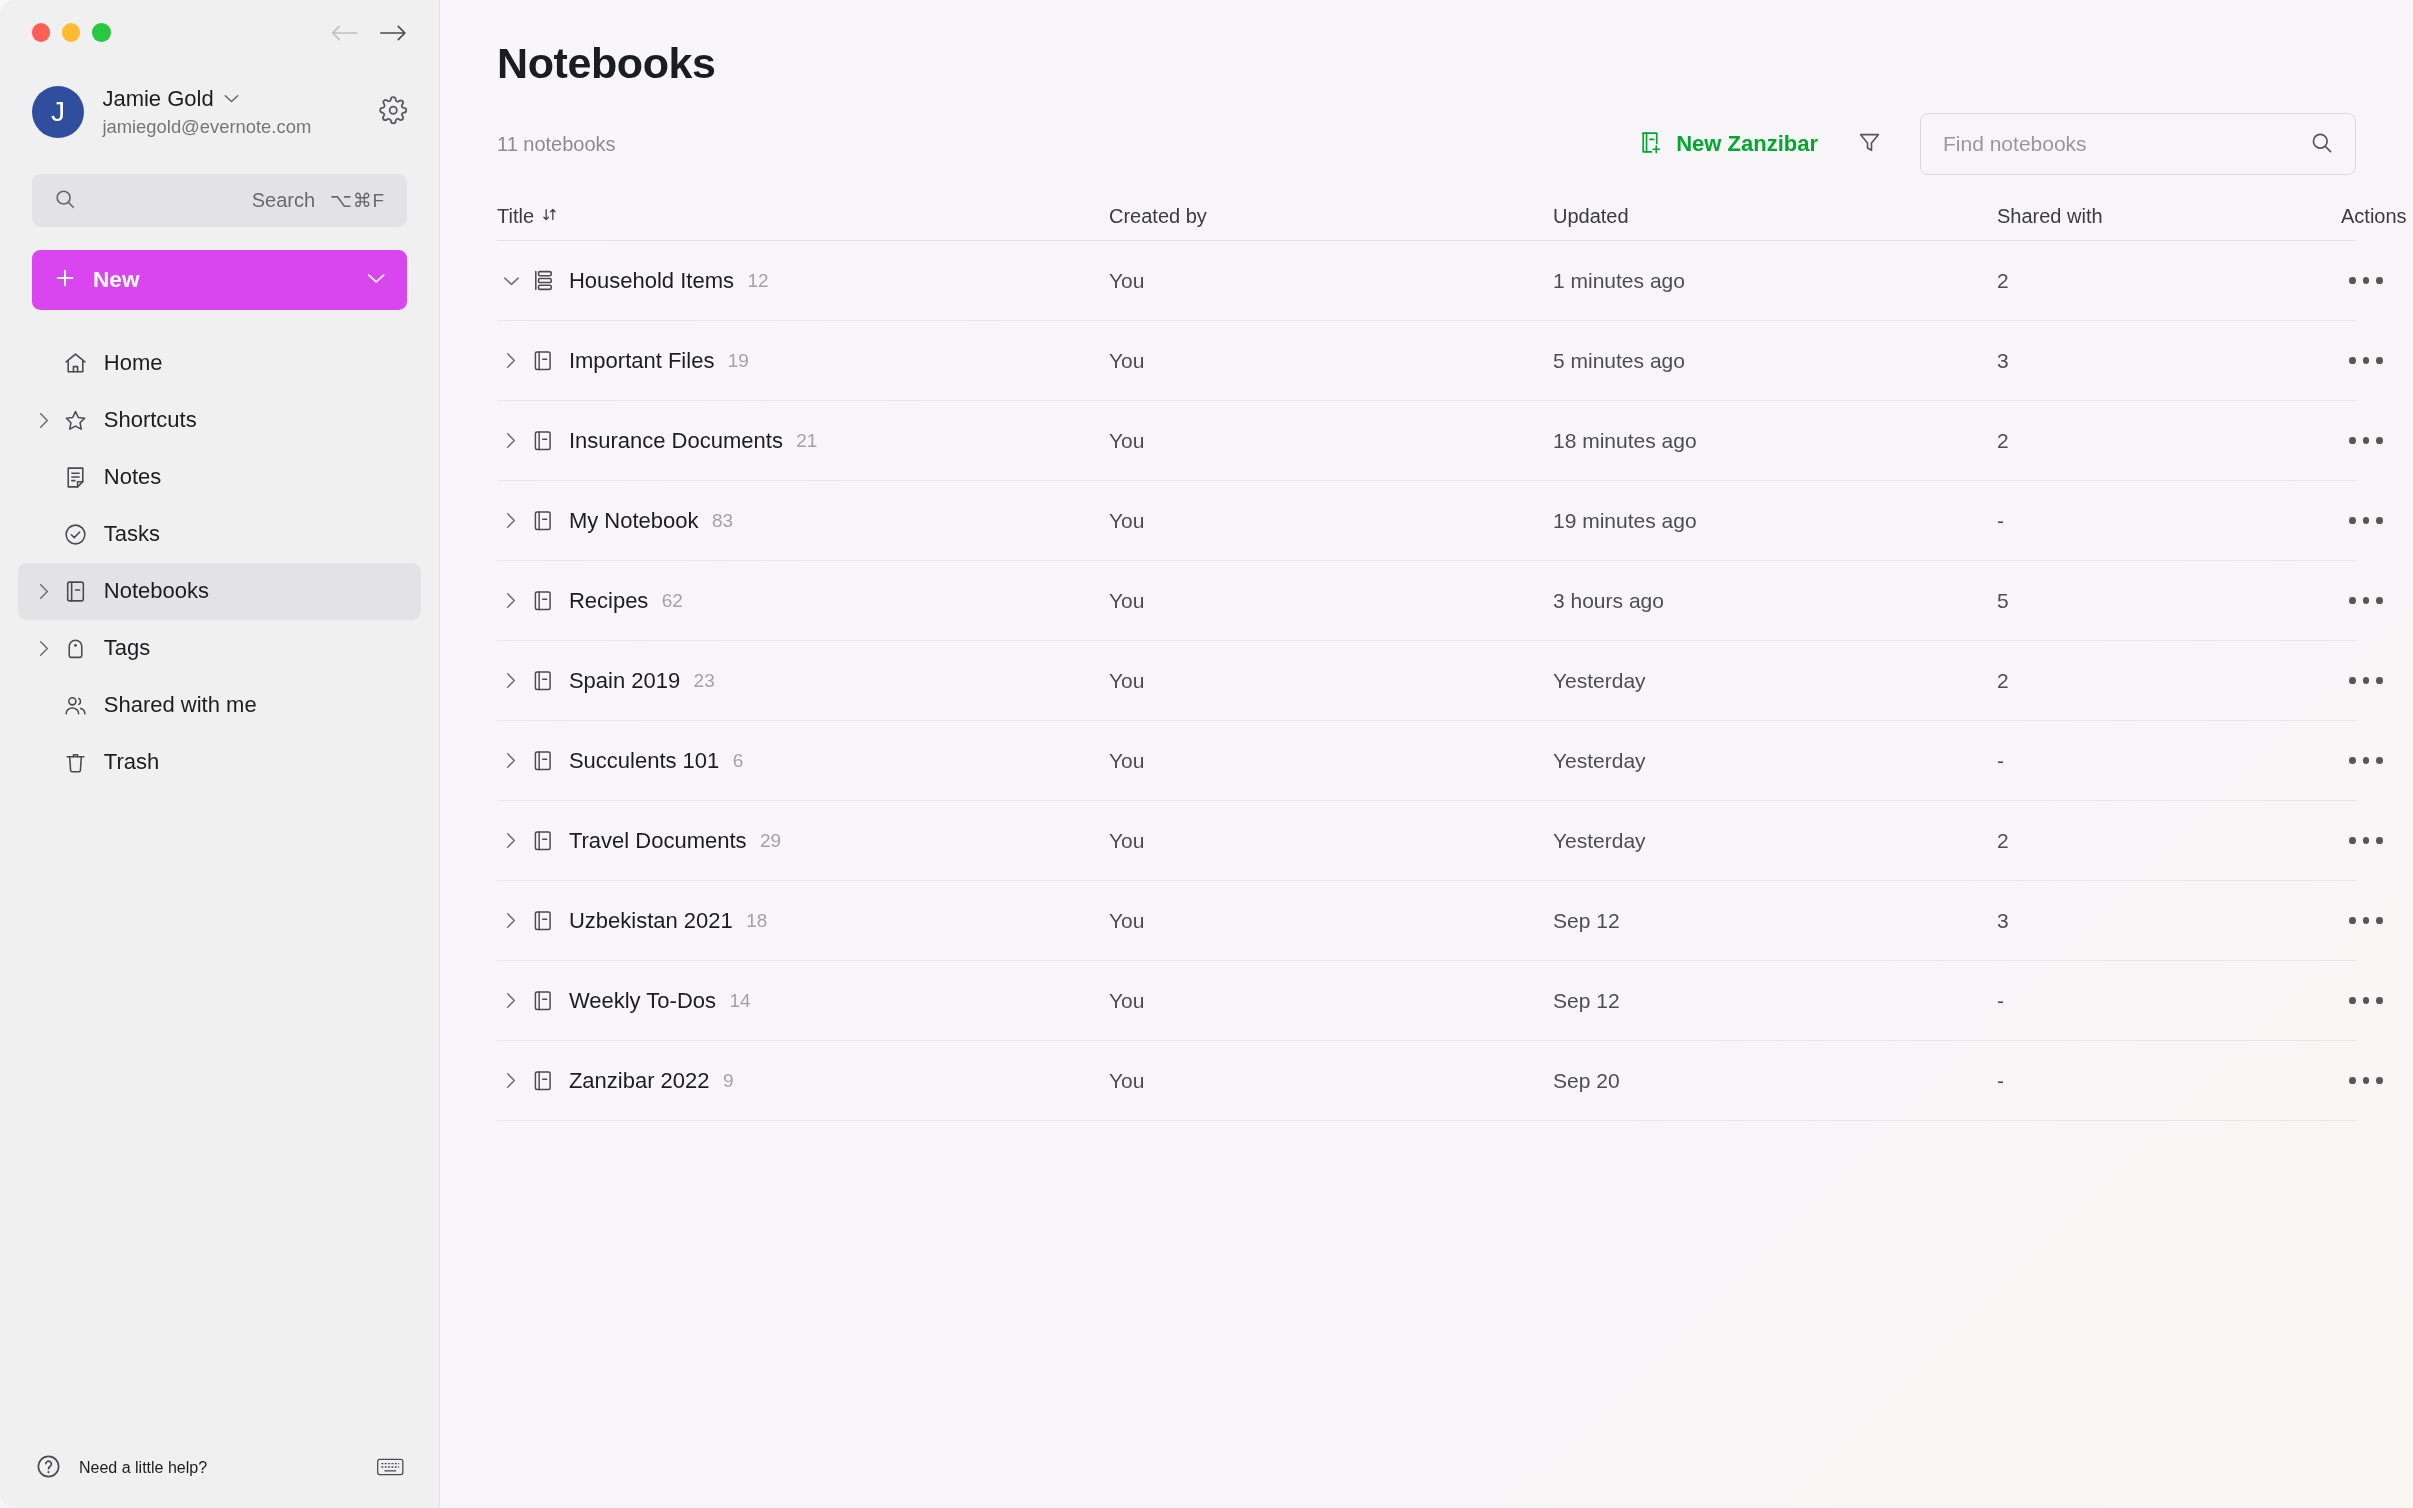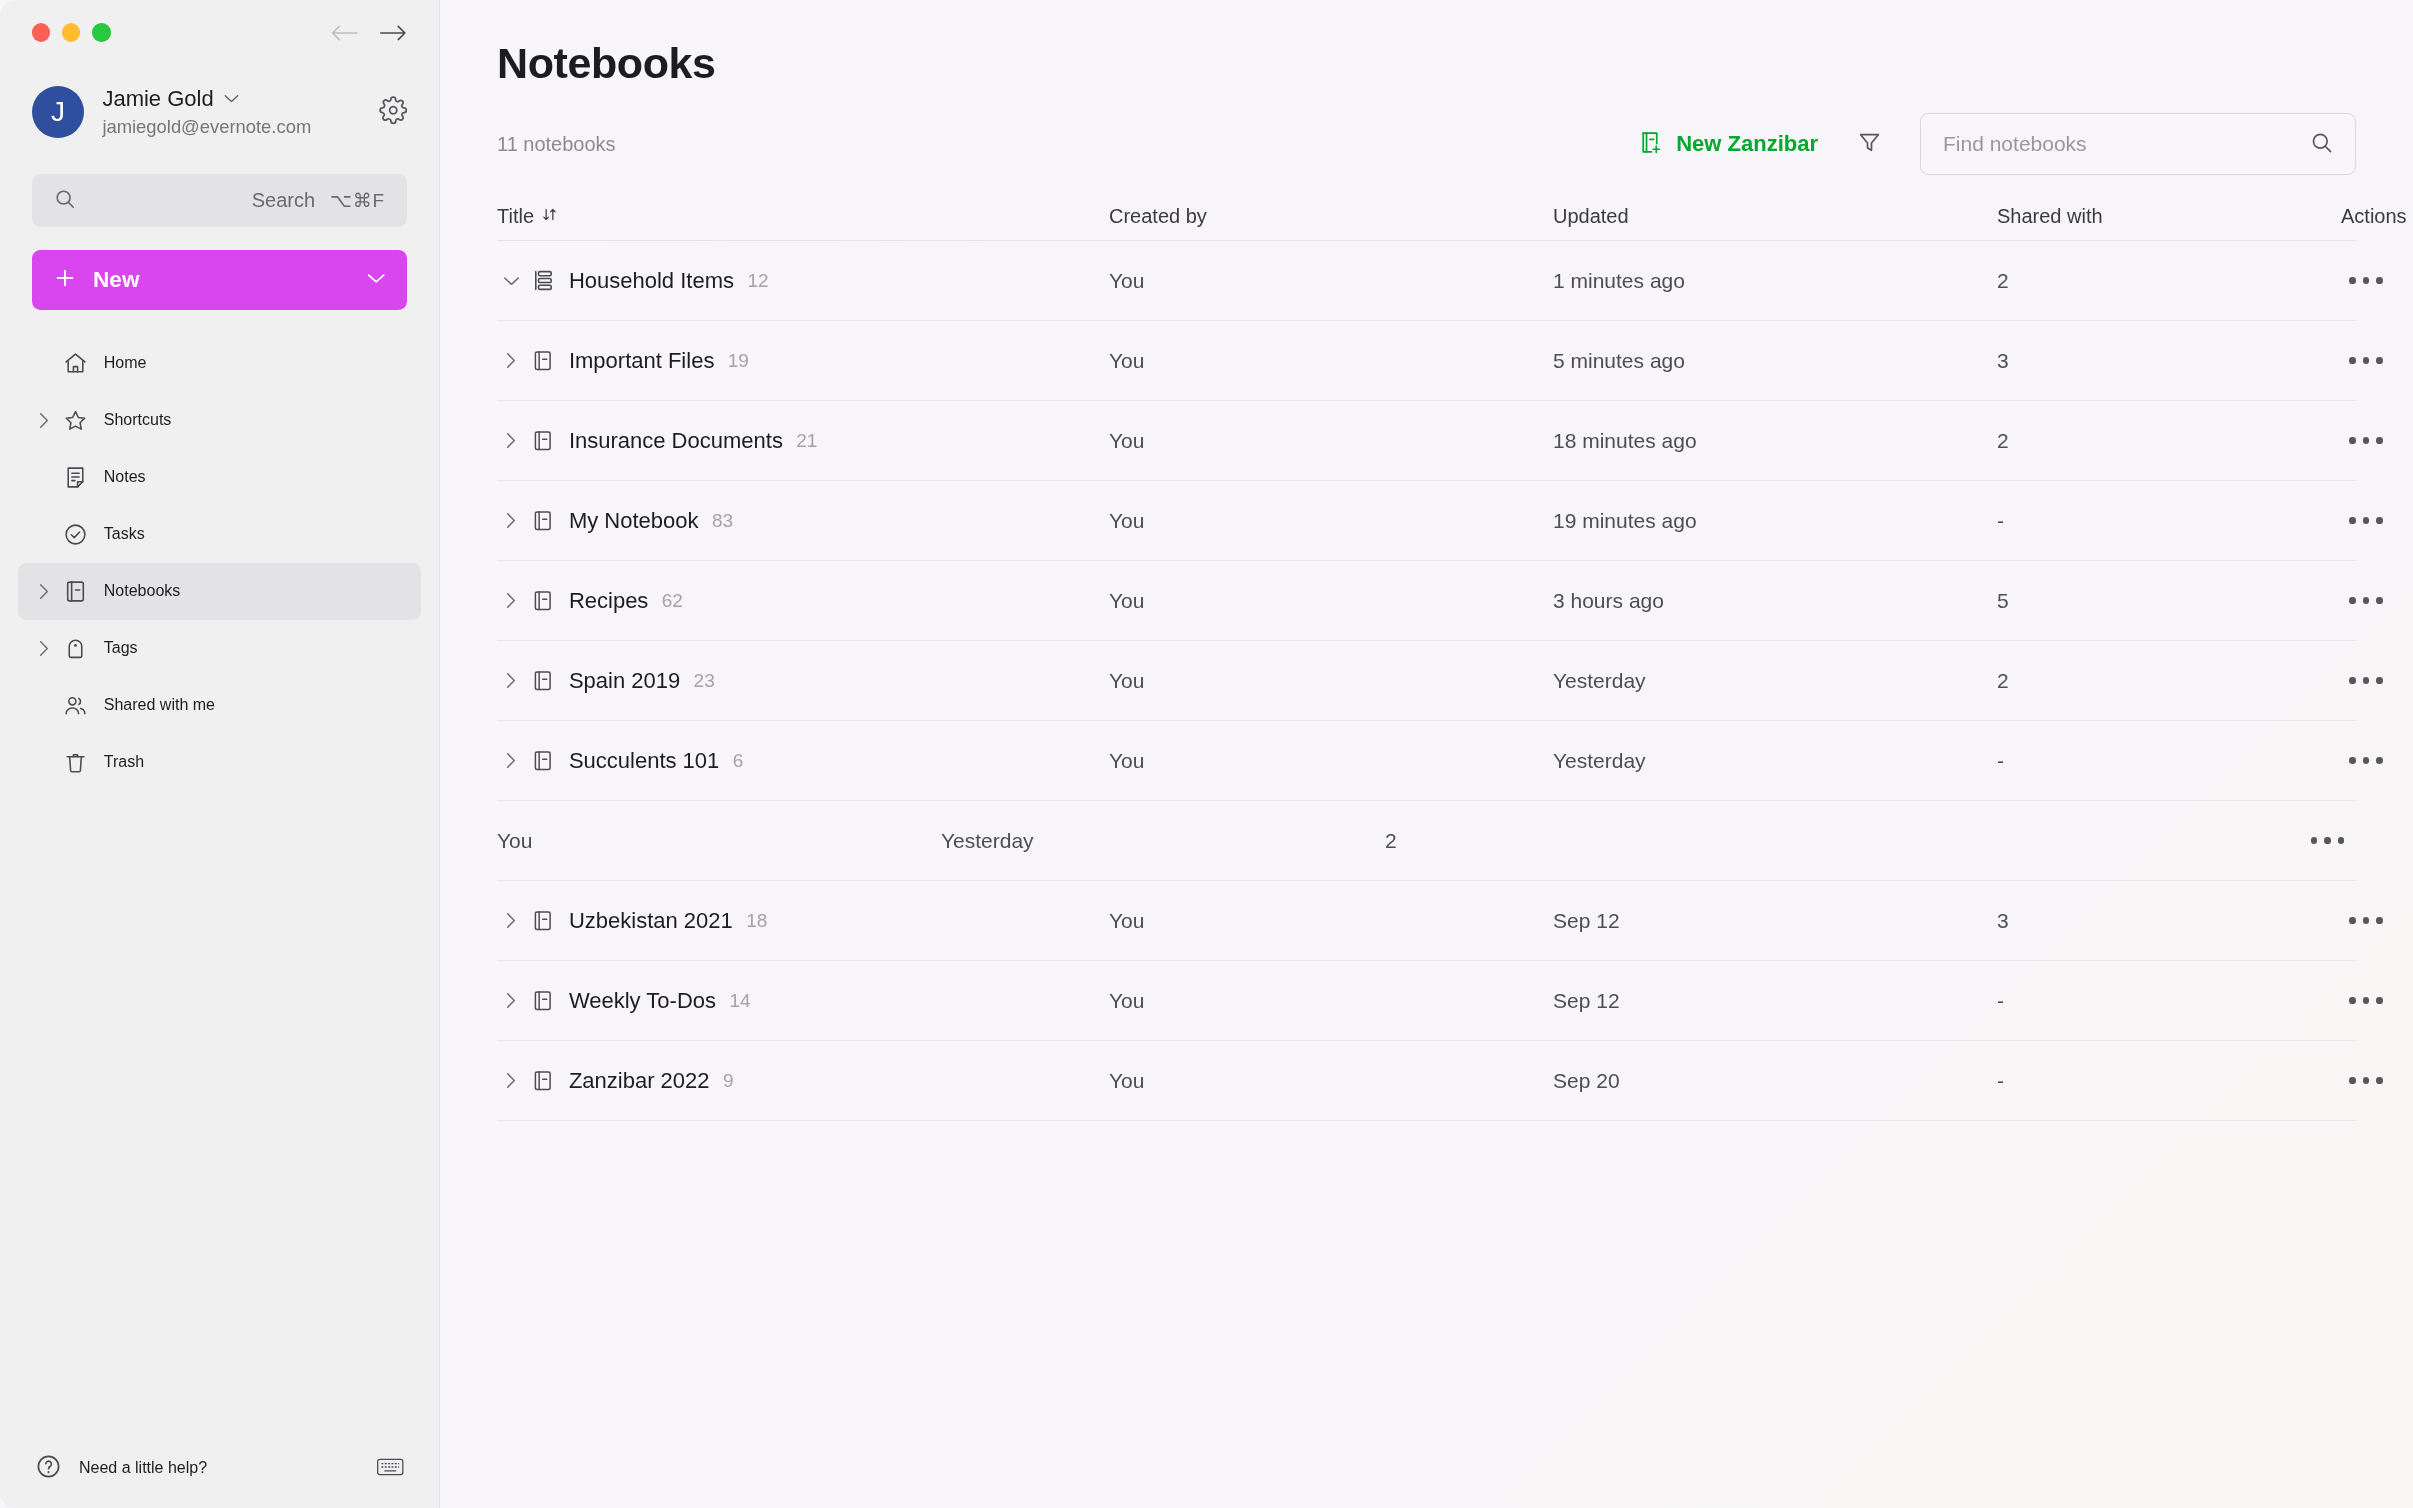--- a/index.html
+++ b/index.html
@@ -100,21 +100,21 @@
     height:57px;
     display:flex;
     align-items:center;
     border-radius:8.4px;
     padding-left:13.4px;
     cursor:pointer;
   }
   .navitem.active { background:#e3e2e4; }
   .chev-slot { width:25px; flex:0 0 25px; display:flex; align-items:center; justify-content:center; }
   .icon-slot { width:37px; flex:0 0 37px; display:flex; align-items:center; justify-content:center; }
-  .navitem .nav-label { font-size:16px; color:#1c1d1f; margin-left:10px; }
+  .navitem .nav-label { font-size:22px; color:#1c1d1f; margin-left:10px; }
 
   .helpbar {
     margin-top:auto;
     height:80px;
     display:flex;
     align-items:center;
     padding:0 35px;
     gap:17px;
   }
   .helpbar .help-label { font-size:16px; color:#1c1d1f; }
@@ -652,20 +652,36 @@
           <div class="cell-actions">
             <span class="dots">
                 <span></span>
                 <span></span>
                 <span></span>
               </span>
           </div>
         </div>
 
         <div class="trow">
+          <div class="cell-title">
+            <span class="rchev">
+              <svg width="10" height="17" viewBox="0 0 12 20" fill="none" stroke="#6d6d72" stroke-width="1.8" stroke-linecap="round" stroke-linejoin="round">
+                  <path d="M2 2l8 8-8 8"></path>
+                </svg>
+            </span>
+            <span class="ricon">
+              <svg width="23.5" height="23.5" viewBox="0 0 24 24" fill="none" stroke="#4a4a4f" stroke-width="1.5" stroke-linecap="round" stroke-linejoin="round">
+                  <rect x="4.5" y="3" width="15" height="18" rx="1.8"></rect>
+                  <path d="M8.3 3v18"></path>
+                  <path d="M12 10.5h4"></path>
+                </svg>
+            </span>
+            <span class="rname">Travel Documents</span>
+            <span class="rcount">29</span>
+          </div>
           <div class="cell-author">You</div>
           <div class="cell-updated">Yesterday</div>
           <div class="cell-shared">2</div>
           <div class="cell-actions">
             <span class="dots">
                 <span></span>
                 <span></span>
                 <span></span>
               </span>
           </div>

